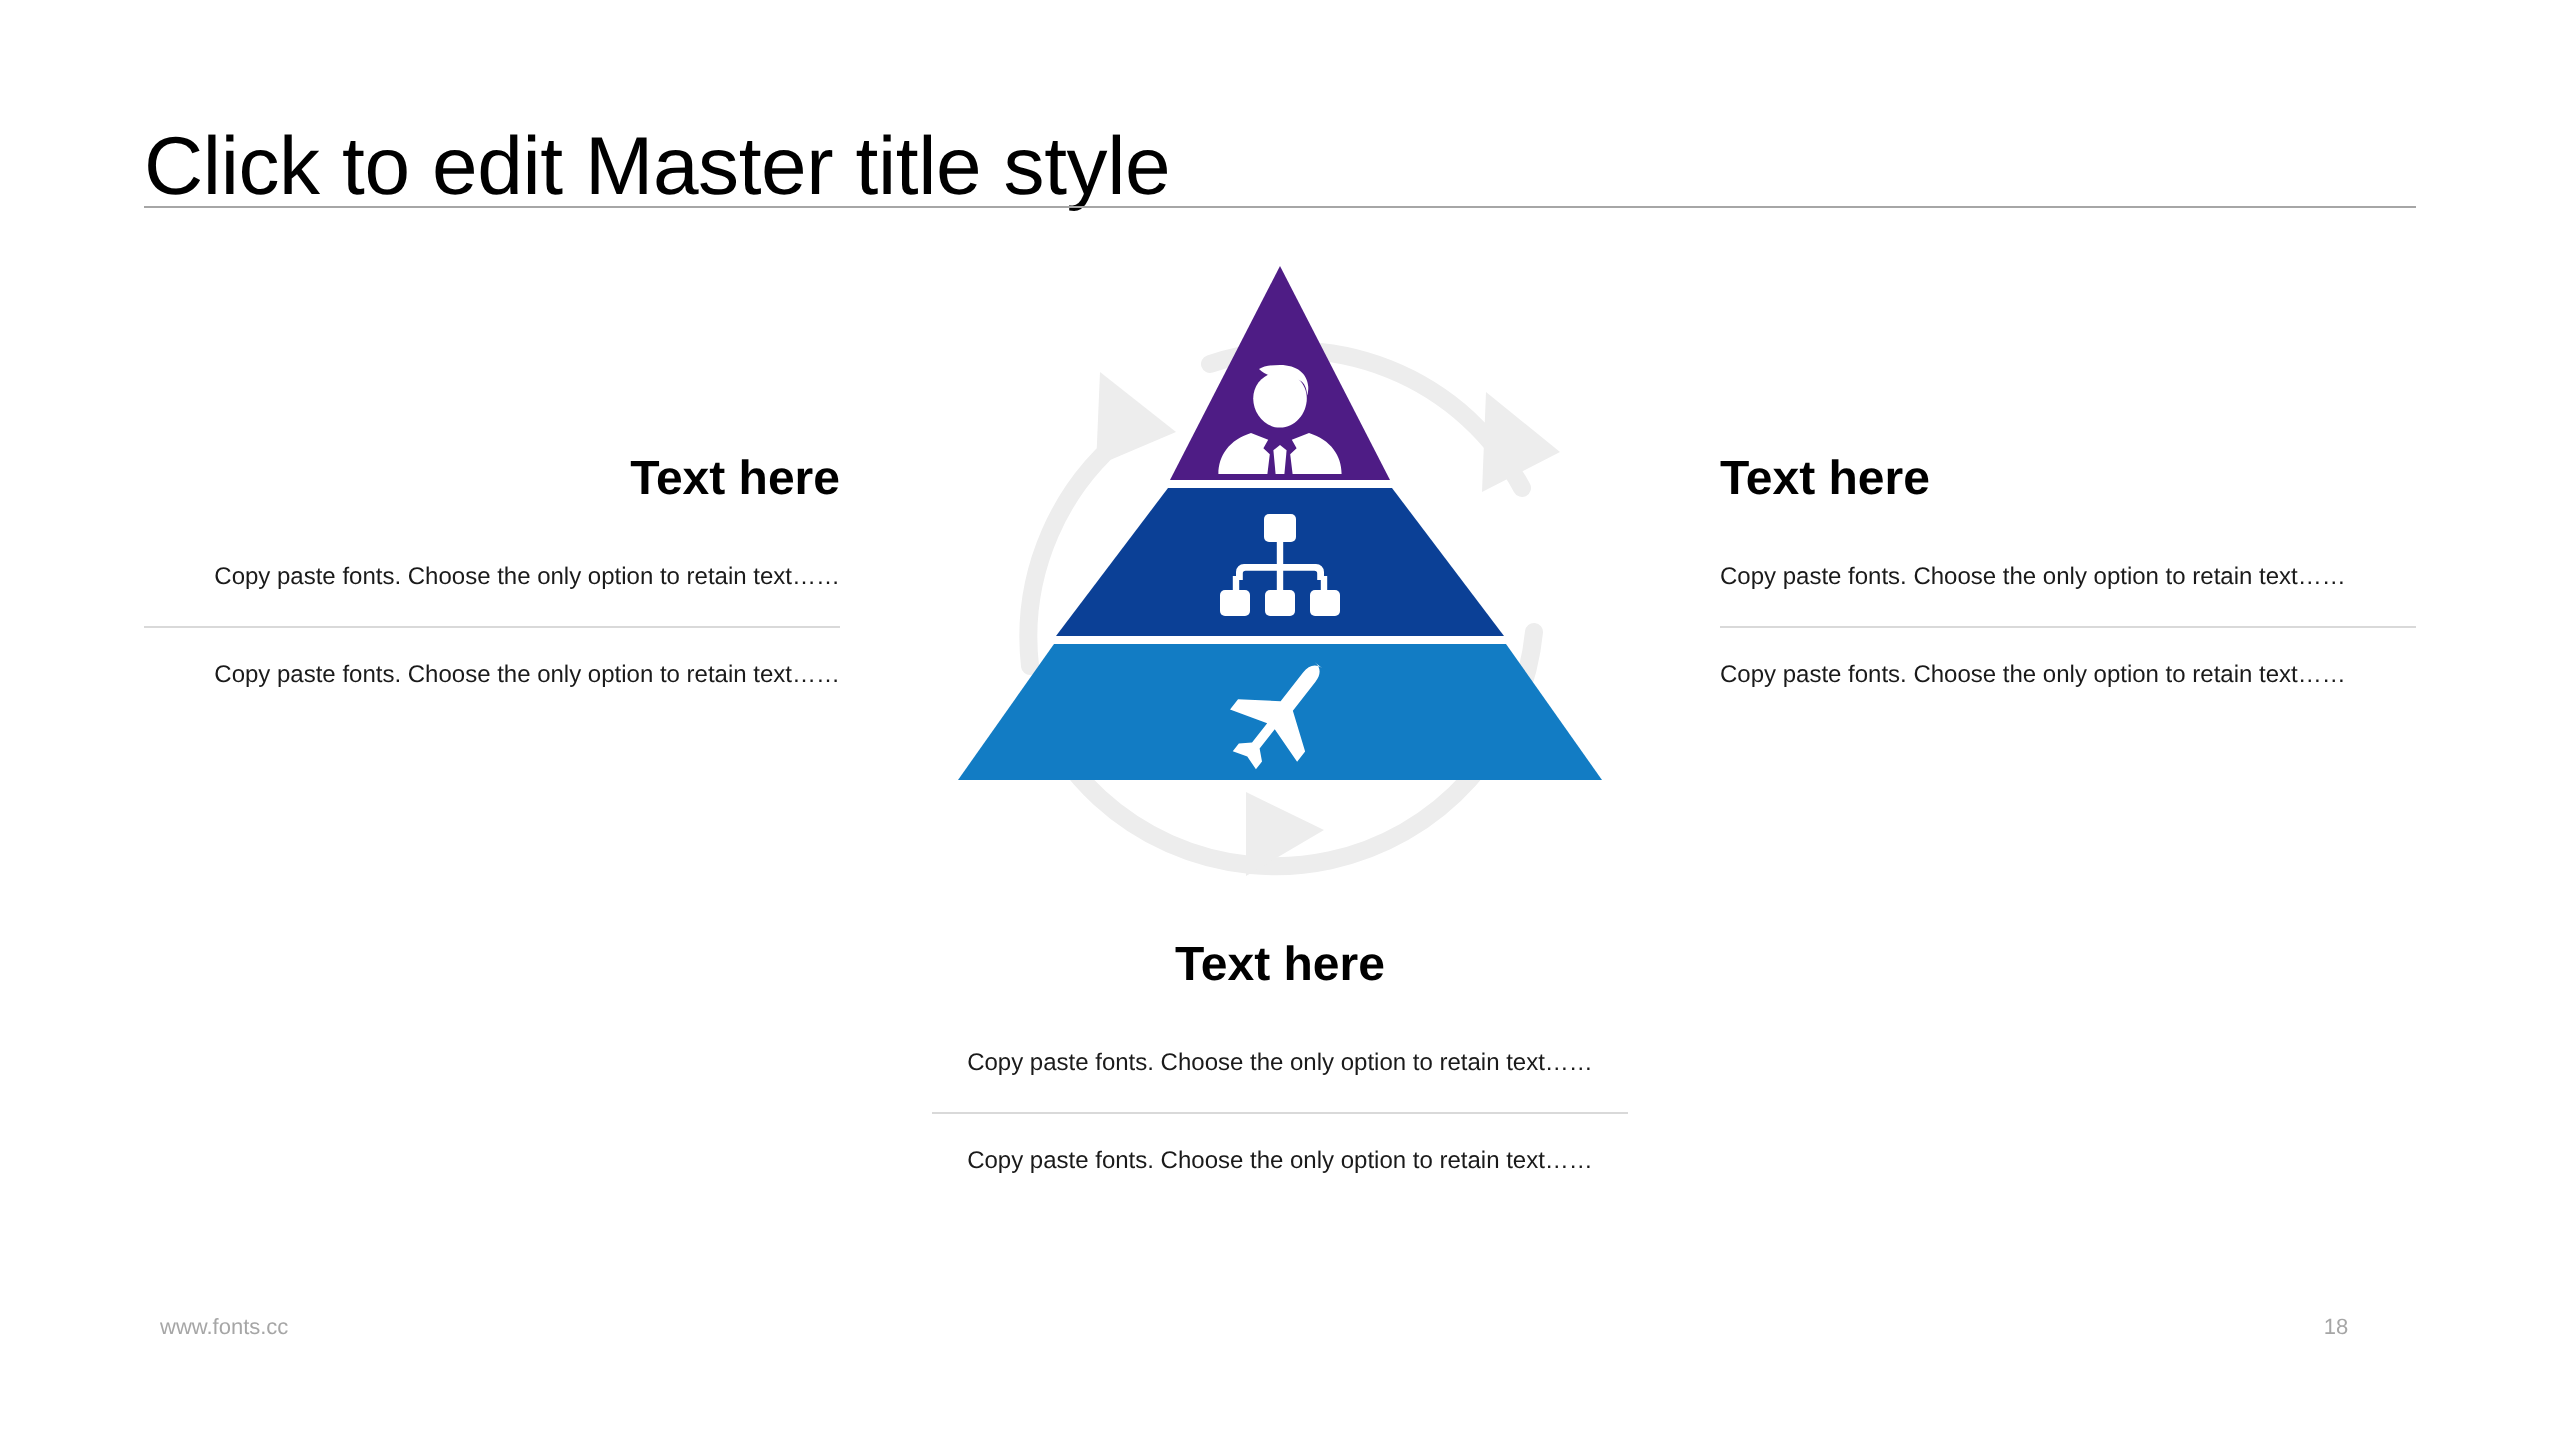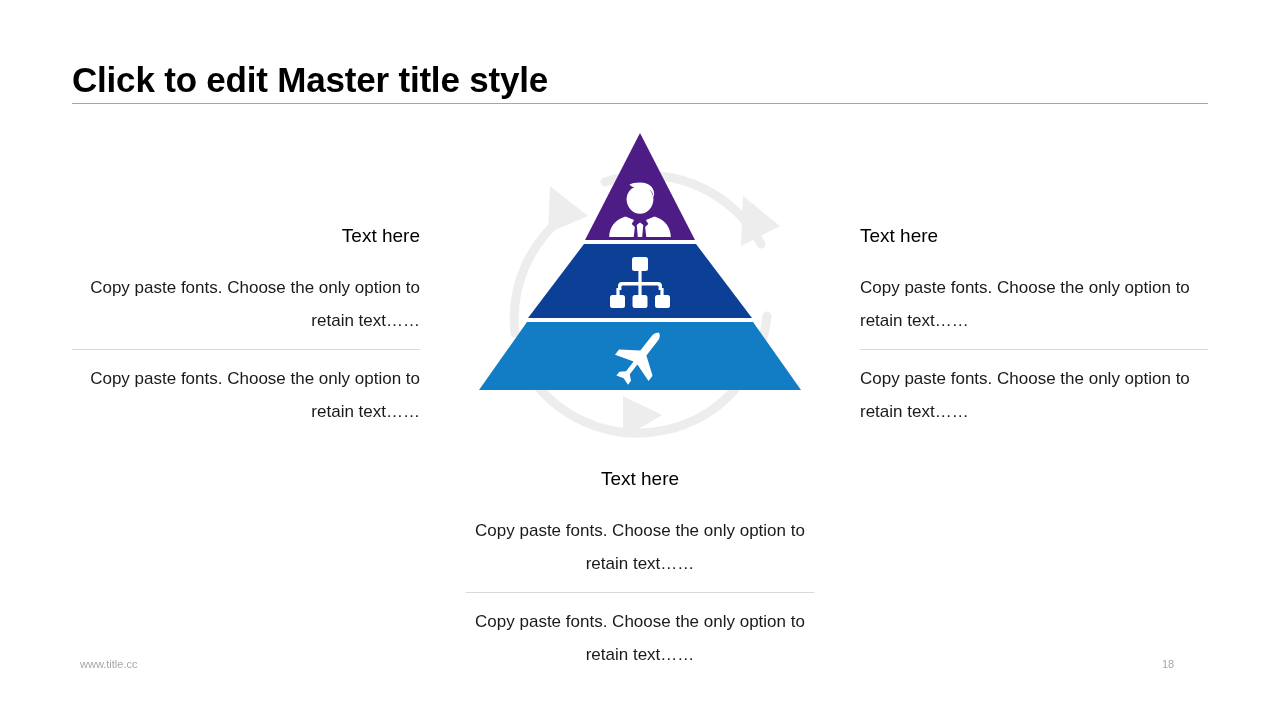--- a/index.html
+++ b/index.html
@@ -8,35 +8,35 @@
     width:1280px; height:720px;
     background:#ffffff;
     font-family:"Liberation Sans", sans-serif;
     overflow:hidden;
   }
   .slide { position:relative; width:1280px; height:720px; background:#fff; }
 
   
   .title-block { position:absolute; left:72px; top:58px; width:1136px; }
   .title-text {
-    font-size:35px; font-weight:bold; color:#000000;
+    font-size:41px; font-weight:normal; color:#000000;
     letter-spacing:-0.2px; line-height:1.25; white-space:nowrap;
   }
   .title-rule {
     position:absolute; left:72px; top:103px; width:1136px; height:1px;
     background:#a6a6a6;
   }
 
   
   .tg { position:absolute; }
   .tg .tg-head {
-    font-size:19px; font-weight:normal; color:#000000; line-height:1.3;
+    font-size:24px; font-weight:bold; color:#000000; line-height:1.3;
   }
   .tg .tg-para {
-    font-size:17px; color:#1a1a1a; line-height:1.95;
+    font-size:12px; color:#1a1a1a; line-height:1.95;
   }
   .tg .tg-rule { height:1px; background:#d9d9d9; width:100%; }
 
   .tg-left   { left:72px;  top:224px; width:348px; text-align:right; }
   .tg-right  { left:860px; top:224px; width:348px; text-align:left;  }
   .tg-bottom { left:466px; top:467px; width:348px; text-align:center;}
 
   .tg-left .p1   { margin-top:22px; margin-bottom:12px; }
   .tg-left .p2   { margin-top:12px; }
   .tg-right .p1  { margin-top:22px; margin-bottom:12px; }
@@ -155,16 +155,16 @@
                    l-12.9 12.9 l3.6 21.0 l-4.6 4.6 l-9.1 -17.6
                    l-8.7 8.7 l0.4 6.6 l-3.5 3.5 l-3.5 -6.9 l-6.9 -3.5
                    l3.5 -3.5 l6.6 0.4 l8.7 -8.7 l-17.6 -9.1 l4.6 -4.6
                    l21.0 3.6 l12.9 -12.9
                    c3.2 -3.2 6.8 -3.9 9.8 -0.9 z" transform="rotate(-7 185 240)"></path>
         </g>
       </g>
     </svg>
   </div>
 
-  <div class="footer-url">www.title.cc</div>
+  <div class="footer-url">www.fonts.cc</div>
   <div class="footer-page">18</div>
 
 </div>
 
 </body></html>

